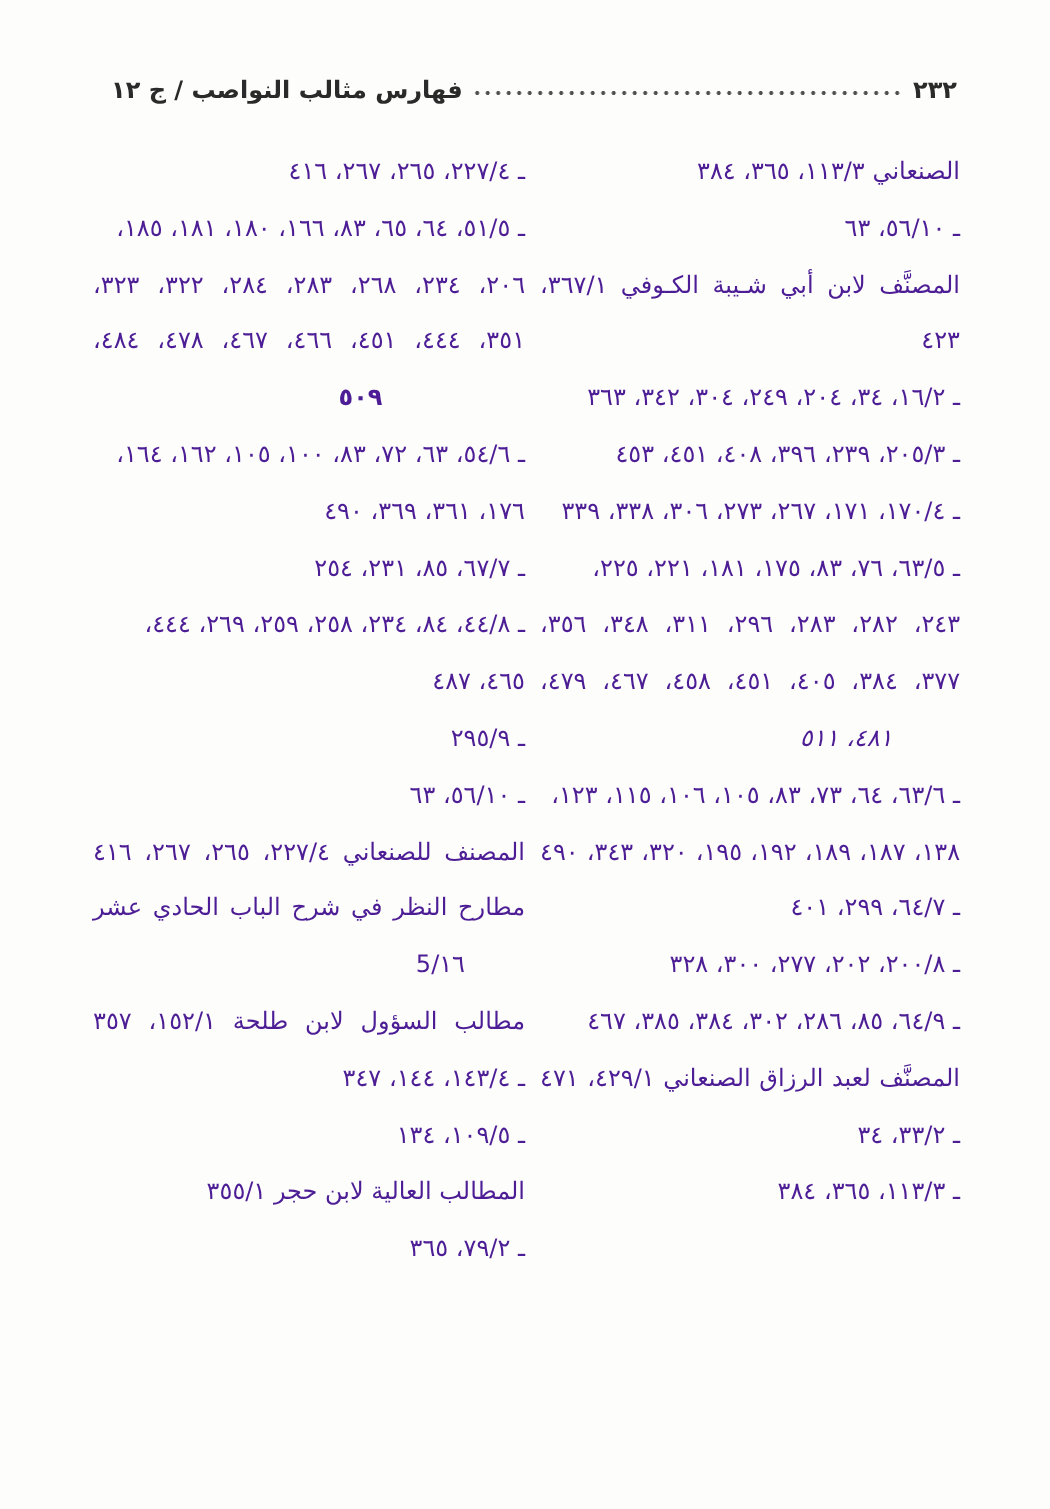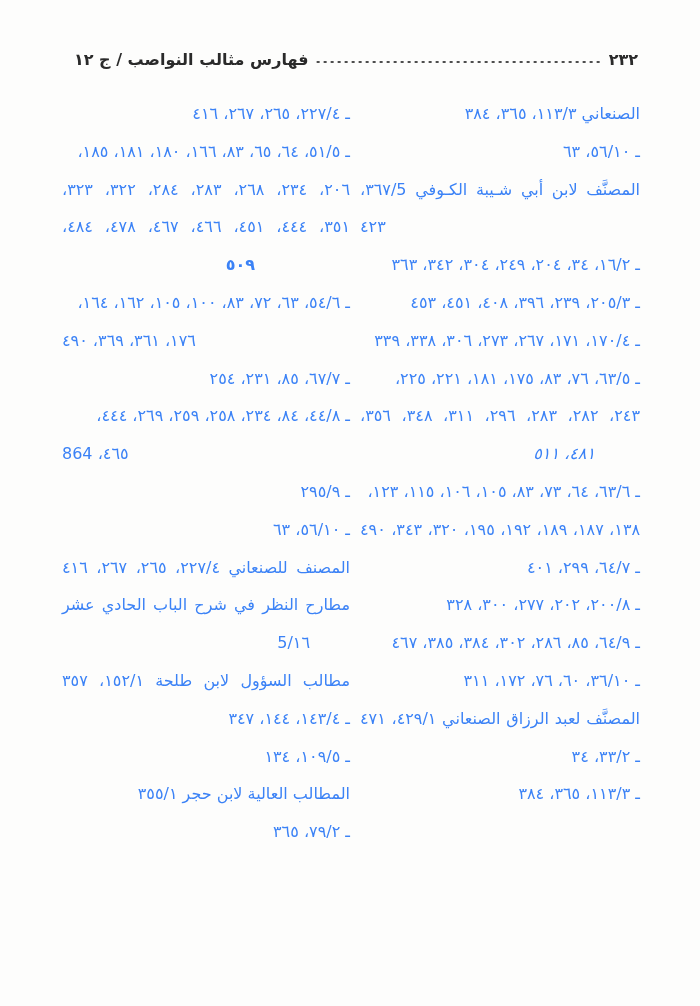--- a/index.html
+++ b/index.html
@@ -43,74 +43,74 @@
     gap: 10px;
   }
   .col { flex: 0 0 280px; width: 280px; }
   .col.col-left { flex: 0 0 288px; width: 288px; }
   .line {
     height: 37.8px;
     line-height: 37.8px;
     font-size: 16px;
     text-align: right;
     white-space: nowrap;
-    color: #3b82f6;
+    color: #4c1d95;
   }
   .line.jl { white-space: normal; text-align: justify; text-align-last: justify; }
-  .line.c  { text-align: left; }
+  .line.c  { text-align: right; }
   .line.ri45 { padding-right: 45px; font-style: italic; }
   .line.ri40 { padding-right: 40px; }
   .line.ri95 { padding-right: 95px; font-weight: bold; }
 </style>
 </head>
 <body>
 
 <div class="page">
 
   <div class="running-head">
     <span class="pagenum">٢٣٢</span>
     <span class="leader"></span>
     <span class="booktitle">فهارس مثالب النواصب / ج ١٢</span>
   </div>
 
   <div class="index-body">
 
     <div class="col col-right">
       <div class="line">الصنعاني ١١٣/٣، ٣٦٥، ٣٨٤</div>
       <div class="line">ـ ٥٦/١٠، ٦٣</div>
-      <div class="line jl">المصنَّف لابن أبي شـيبة الكـوفي ٣٦٧/5،</div>
+      <div class="line jl">المصنَّف لابن أبي شـيبة الكـوفي ٣٦٧/١،</div>
       <div class="line c">٤٢٣</div>
       <div class="line">ـ ١٦/٢، ٣٤، ٢٠٤، ٢٤٩، ٣٠٤، ٣٤٢، ٣٦٣</div>
       <div class="line">ـ ٢٠٥/٣، ٢٣٩، ٣٩٦، ٤٠٨، ٤٥١، ٤٥٣</div>
       <div class="line">ـ ١٧٠/٤، ١٧١، ٢٦٧، ٢٧٣، ٣٠٦، ٣٣٨، ٣٣٩</div>
       <div class="line">ـ ٦٣/٥، ٧٦، ٨٣، ١٧٥، ١٨١، ٢٢١، ٢٢٥،</div>
       <div class="line jl">٢٤٣، ٢٨٢، ٢٨٣، ٢٩٦، ٣١١، ٣٤٨، ٣٥٦،</div>
+      <div class="line jl">٣٧٧، ٣٨٤، ٤٠٥، ٤٥١، ٤٥٨، ٤٦٧، ٤٧٩،</div>
       <div class="line ri45">٤٨١، ٥١١</div>
       <div class="line">ـ ٦٣/٦، ٦٤، ٧٣، ٨٣، ١٠٥، ١٠٦، ١١٥، ١٢٣،</div>
       <div class="line jl">١٣٨، ١٨٧، ١٨٩، ١٩٢، ١٩٥، ٣٢٠، ٣٤٣، ٤٩٠</div>
       <div class="line">ـ ٦٤/٧، ٢٩٩، ٤٠١</div>
       <div class="line">ـ ٢٠٠/٨، ٢٠٢، ٢٧٧، ٣٠٠، ٣٢٨</div>
       <div class="line">ـ ٦٤/٩، ٨٥، ٢٨٦، ٣٠٢، ٣٨٤، ٣٨٥، ٤٦٧</div>
-      <div class="line">ـ ٣٦/١٠، ٦٠، ٧٦، ١٧٢، ٣١١</div>
       <div class="line jl">المصنَّف لعبد الرزاق الصنعاني ٤٢٩/١، ٤٧١</div>
       <div class="line">ـ ٣٣/٢، ٣٤</div>
       <div class="line">ـ ١١٣/٣، ٣٦٥، ٣٨٤</div>
     </div>
 
     <div class="col col-left">
       <div class="line">ـ ٢٢٧/٤، ٢٦٥، ٢٦٧، ٤١٦</div>
       <div class="line">ـ ٥١/٥، ٦٤، ٦٥، ٨٣، ١٦٦، ١٨٠، ١٨١، ١٨٥،</div>
       <div class="line jl">٢٠٦، ٢٣٤، ٢٦٨، ٢٨٣، ٢٨٤، ٣٢٢، ٣٢٣،</div>
       <div class="line jl">٣٥١، ٤٤٤، ٤٥١، ٤٦٦، ٤٦٧، ٤٧٨، ٤٨٤،</div>
       <div class="line ri95">٥٠٩</div>
       <div class="line">ـ ٥٤/٦، ٦٣، ٧٢، ٨٣، ١٠٠، ١٠٥، ١٦٢، ١٦٤،</div>
       <div class="line c">١٧٦، ٣٦١، ٣٦٩، ٤٩٠</div>
       <div class="line">ـ ٦٧/٧، ٨٥، ٢٣١، ٢٥٤</div>
       <div class="line">ـ ٤٤/٨، ٨٤، ٢٣٤، ٢٥٨، ٢٥٩، ٢٦٩، ٤٤٤،</div>
-      <div class="line c">٤٦٥، 864</div>
+      <div class="line c">٤٦٥، ٤٨٧</div>
       <div class="line">ـ ٢٩٥/٩</div>
       <div class="line">ـ ٥٦/١٠، ٦٣</div>
       <div class="line jl">المصنف للصنعاني ٢٢٧/٤، ٢٦٥، ٢٦٧، ٤١٦</div>
       <div class="line jl">مطارح النظر في شرح الباب الحادي عشر</div>
       <div class="line ri40">١٦/5</div>
       <div class="line jl">مطالب السؤول لابن طلحة ١٥٢/١، ٣٥٧</div>
       <div class="line">ـ ١٤٣/٤، ١٤٤، ٣٤٧</div>
       <div class="line">ـ ١٠٩/٥، ١٣٤</div>
       <div class="line">المطالب العالية لابن حجر ٣٥٥/١</div>
       <div class="line">ـ ٧٩/٢، ٣٦٥</div>

